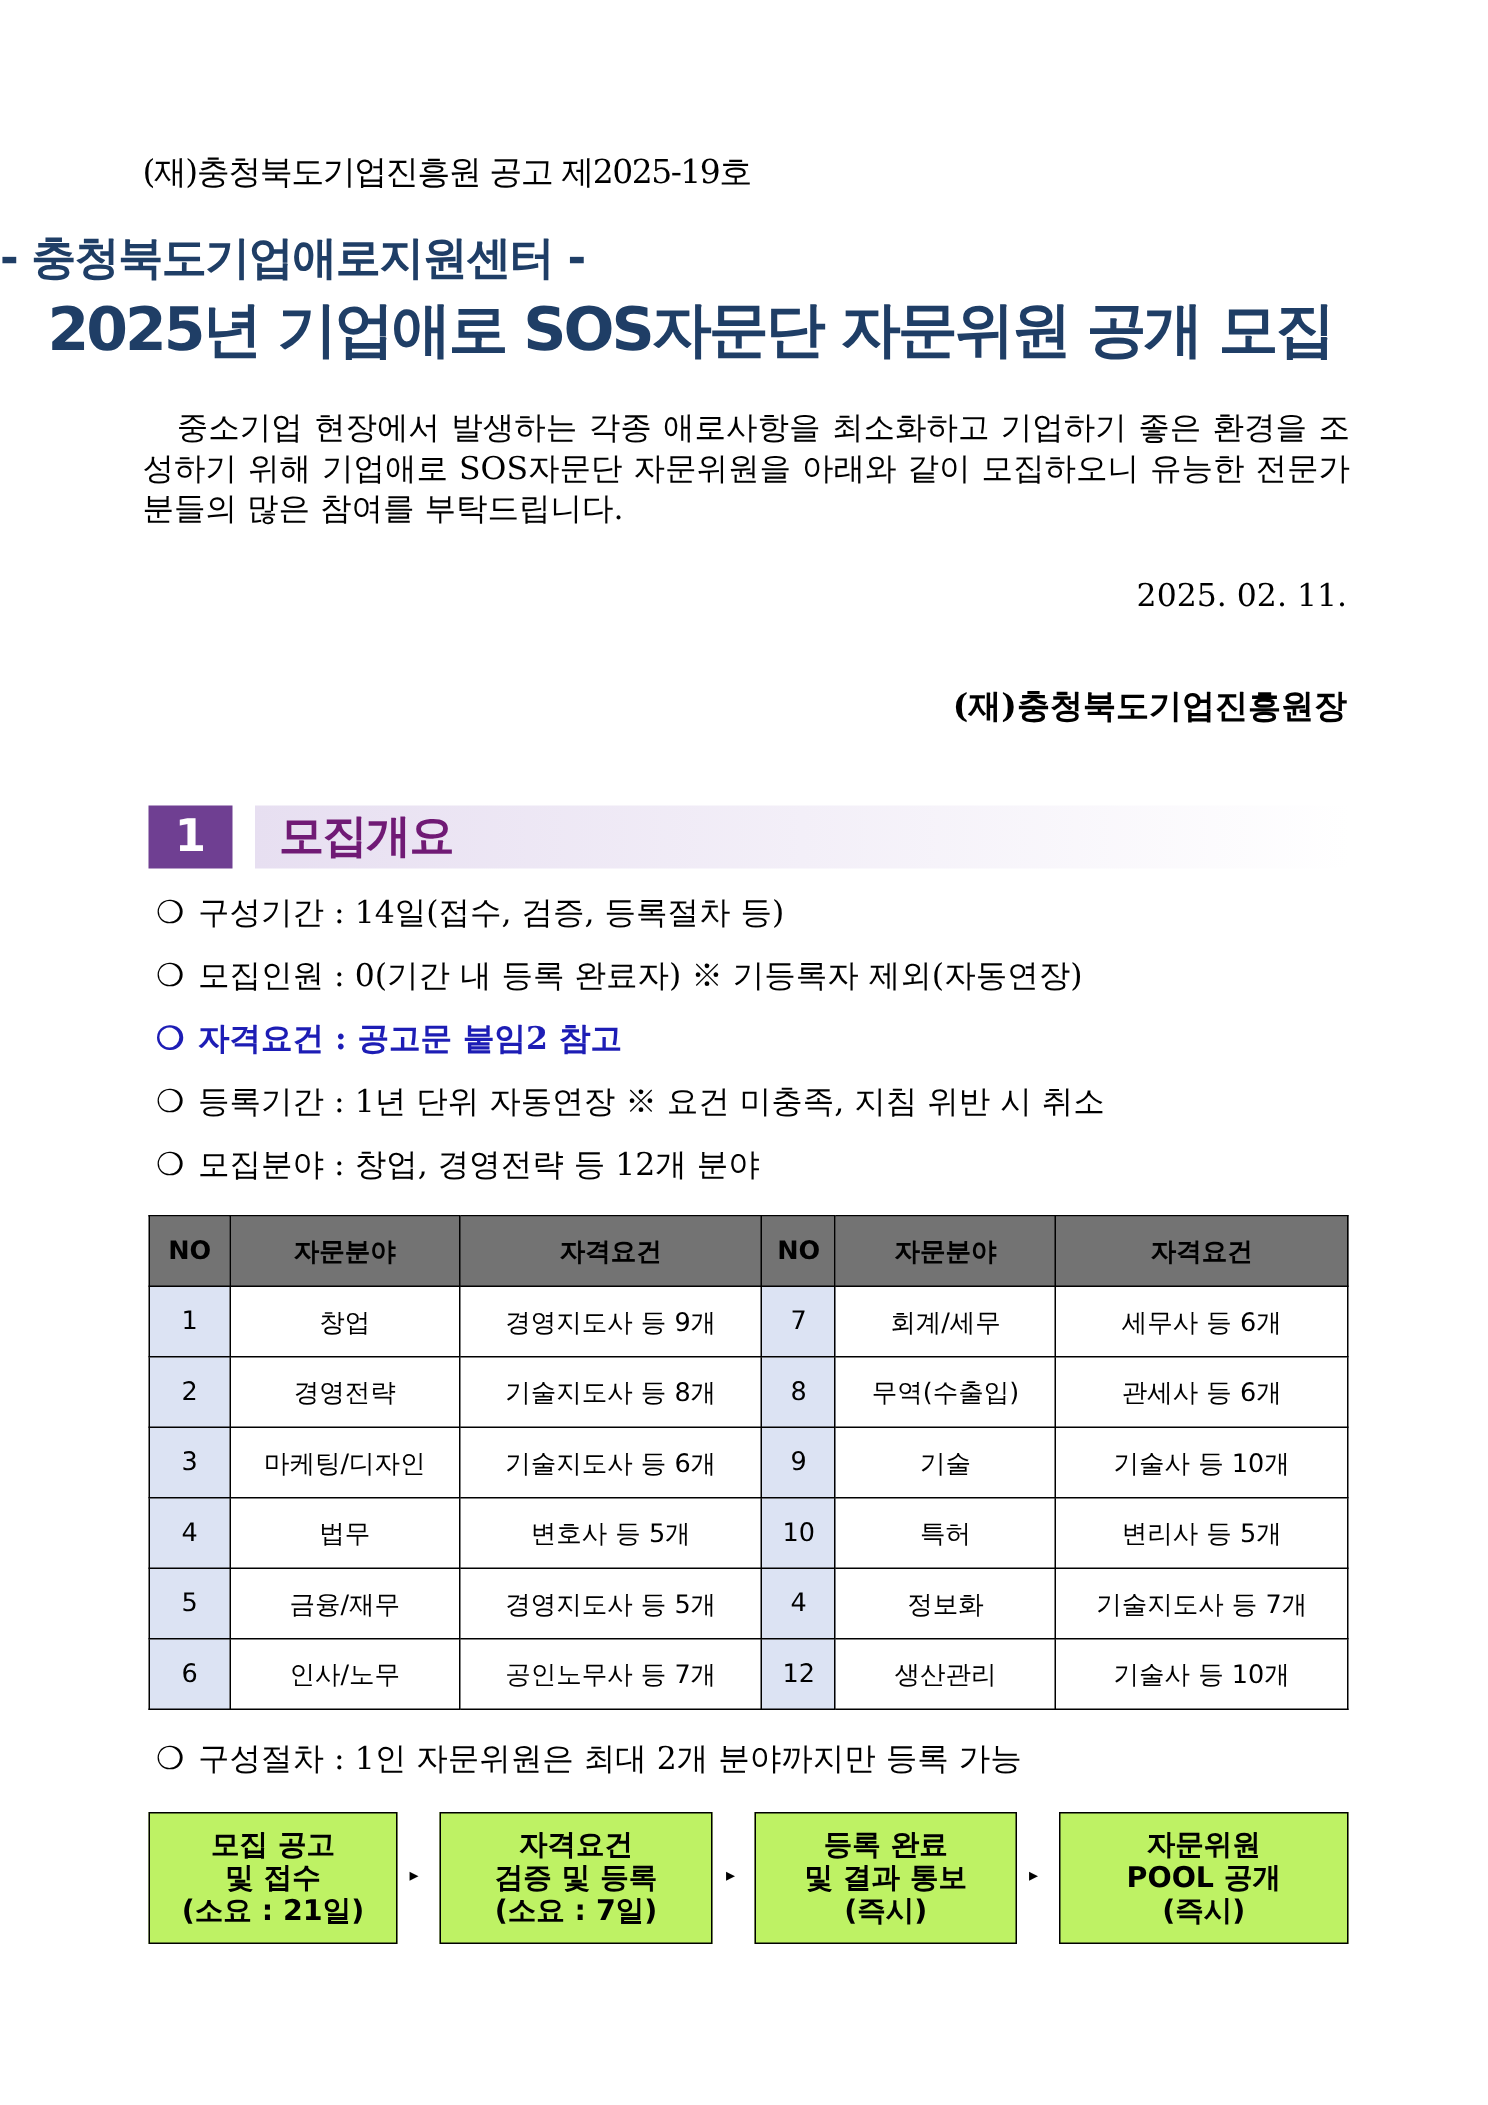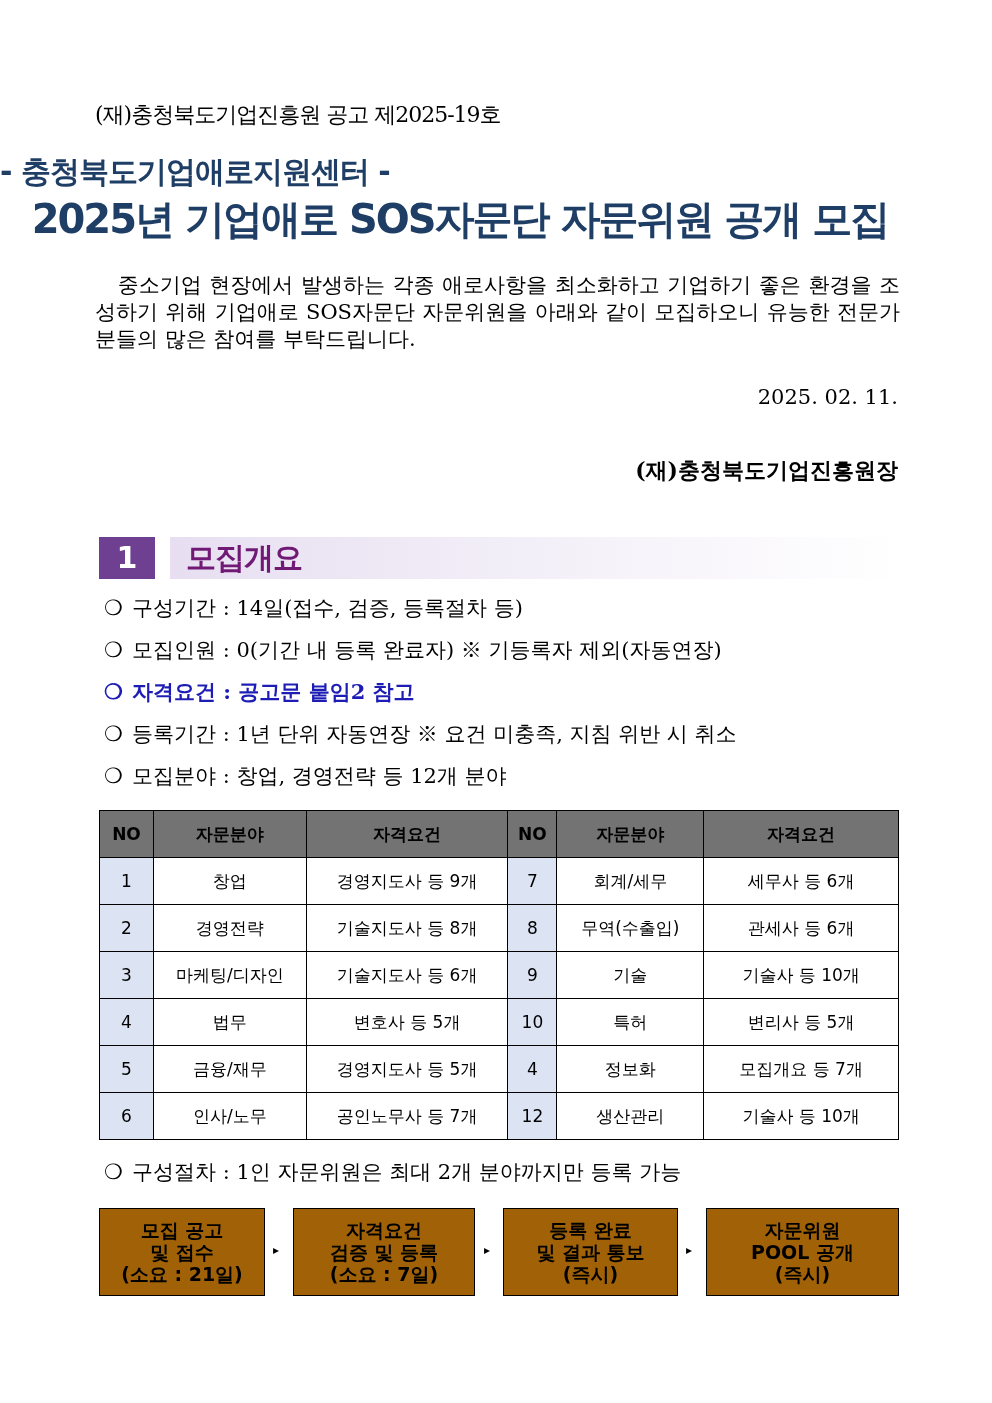--- a/index.html
+++ b/index.html
@@ -14,21 +14,21 @@
   .sec-num { left:99px; top:537px; width:56px; height:42px; background:#6f3f92; color:#fff; font-family:"DejaVu Sans", sans-serif; font-weight:bold; font-size:30px; text-align:center; line-height:42px; }
   .sec-bar { left:170px; top:537px; width:730px; height:42px; background:linear-gradient(to right,#e7dff1,#ffffff); }
   .sec-title { left:186px; top:537px; line-height:42px; font-family:"DejaVu Sans", sans-serif; font-weight:bold; font-size:30px; color:#701a75; letter-spacing:-1px; }
   .bullet { left:104px; font-size:21px; white-space:nowrap; }
   .bullet .mark { display:inline-block; width:28px; }
   .bullet.blue { color:#1d1db5; font-weight:bold; }
   table.fields { position:absolute; left:99px; top:810px; width:800px; border-collapse:collapse; font-family:"DejaVu Sans", sans-serif; font-size:17px; }
   table.fields td, table.fields th { border:1px solid #000; text-align:center; height:46px; padding:0; }
   table.fields th { background:#737373; font-weight:bold; }
   table.fields td.no { background:#dce3f3; }
-  .flow { top:1208px; height:88px; background:#a16207; border:1px solid #000; box-sizing:border-box; font-family:"DejaVu Sans", sans-serif; font-weight:bold; font-size:19px; line-height:22px; text-align:center; display:flex; align-items:center; justify-content:center; flex-direction:column; }
+  .flow { top:1208px; height:88px; background:#bef264; border:1px solid #000; box-sizing:border-box; font-family:"DejaVu Sans", sans-serif; font-weight:bold; font-size:19px; line-height:22px; text-align:center; display:flex; align-items:center; justify-content:center; flex-direction:column; }
   .arrow { top:1243px; font-size:12px; }
 </style>
 </head>
 <body>
 
 <div class="abs notice-no">(재)충청북도기업진흥원 공고 제2025-19호</div>
 <div class="abs subtitle">- 충청북도기업애로지원센터 -</div>
 <div class="abs title">2025년 기업애로 SOS자문단 자문위원 공개 모집</div>
 
 <div class="abs intro">&nbsp;&nbsp;&nbsp;<span>중소기업 현장에서 발생하는 각종 애로사항을 최소화하고 기업하기 좋은 환경을 조성하기 위해 기업애로 SOS자문단 자문위원을 아래와 같이 모집하오니 유능한 전문가분들의 많은 참여를 부탁드립니다.</span></div>
@@ -94,21 +94,21 @@
     <td class="no">10</td>
         <td>특허</td>
         <td>변리사 등 5개</td>
   </tr>
   <tr>
     <td class="no">5</td>
         <td>금융/재무</td>
         <td>경영지도사 등 5개</td>
     <td class="no">4</td>
         <td>정보화</td>
-        <td>모집개요 등 7개</td>
+        <td>기술지도사 등 7개</td>
   </tr>
   <tr>
     <td class="no">6</td>
         <td>인사/노무</td>
         <td>공인노무사 등 7개</td>
     <td class="no">12</td>
         <td>생산관리</td>
         <td>기술사 등 10개</td>
   </tr>
 </tbody>

